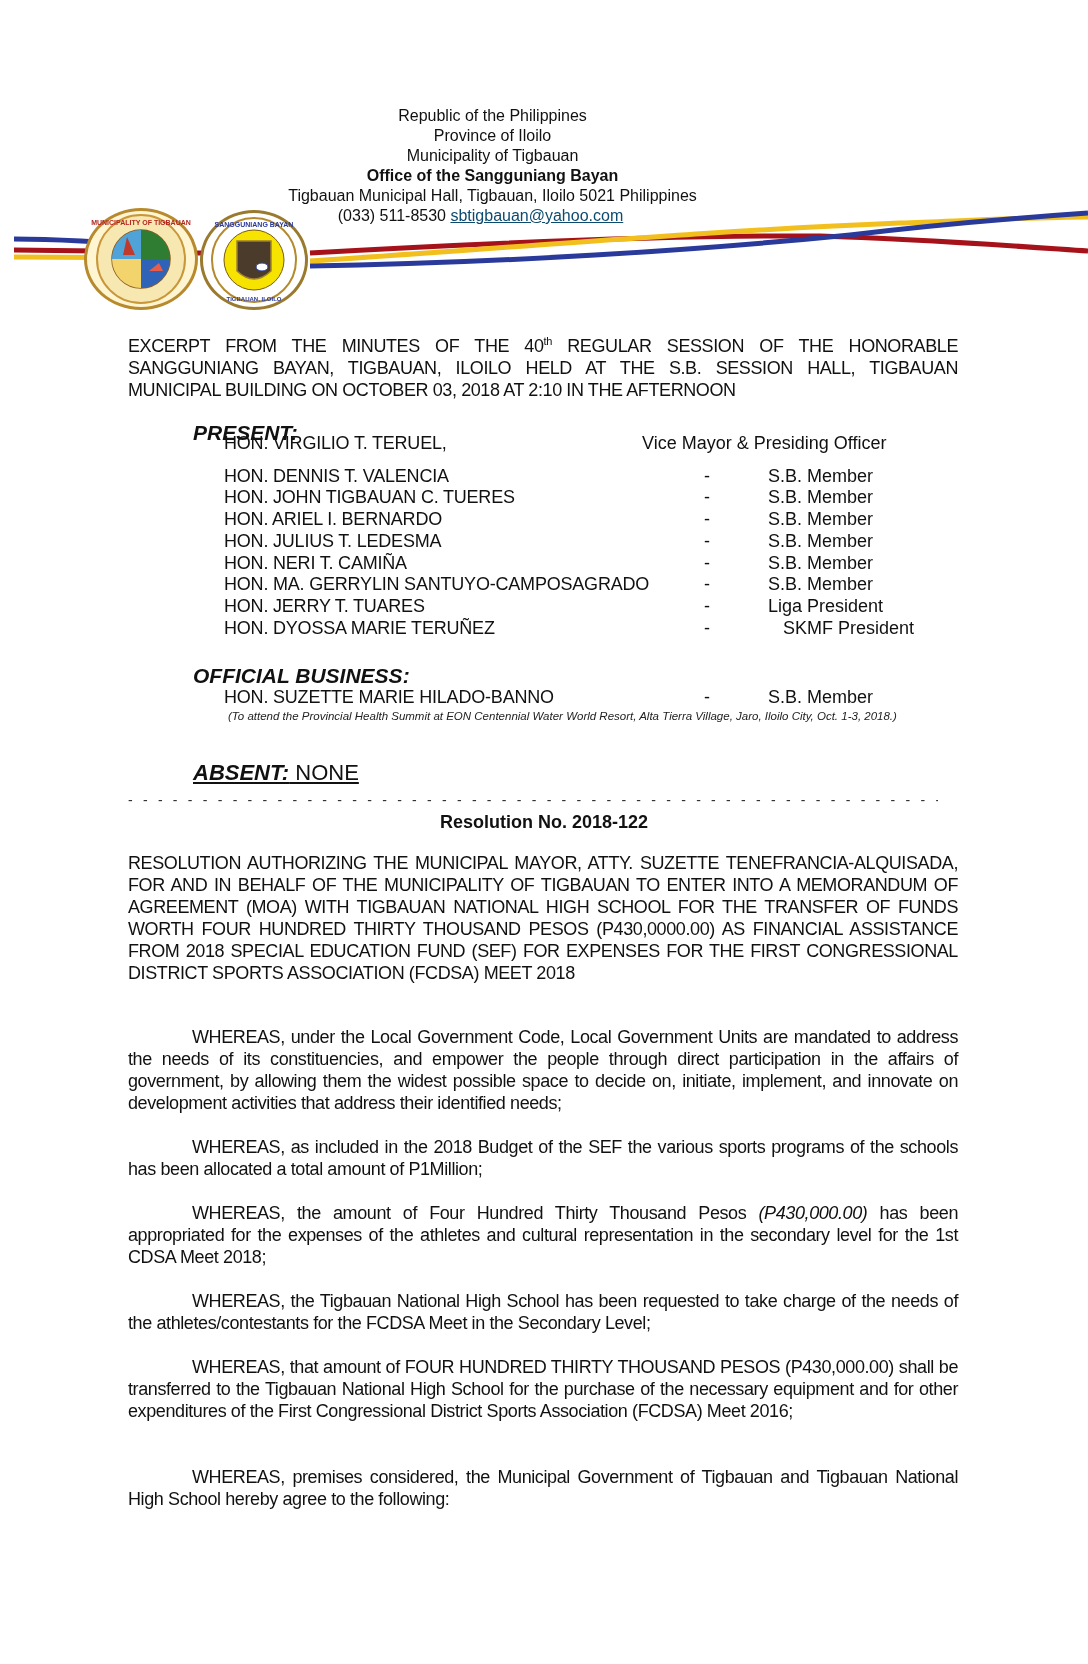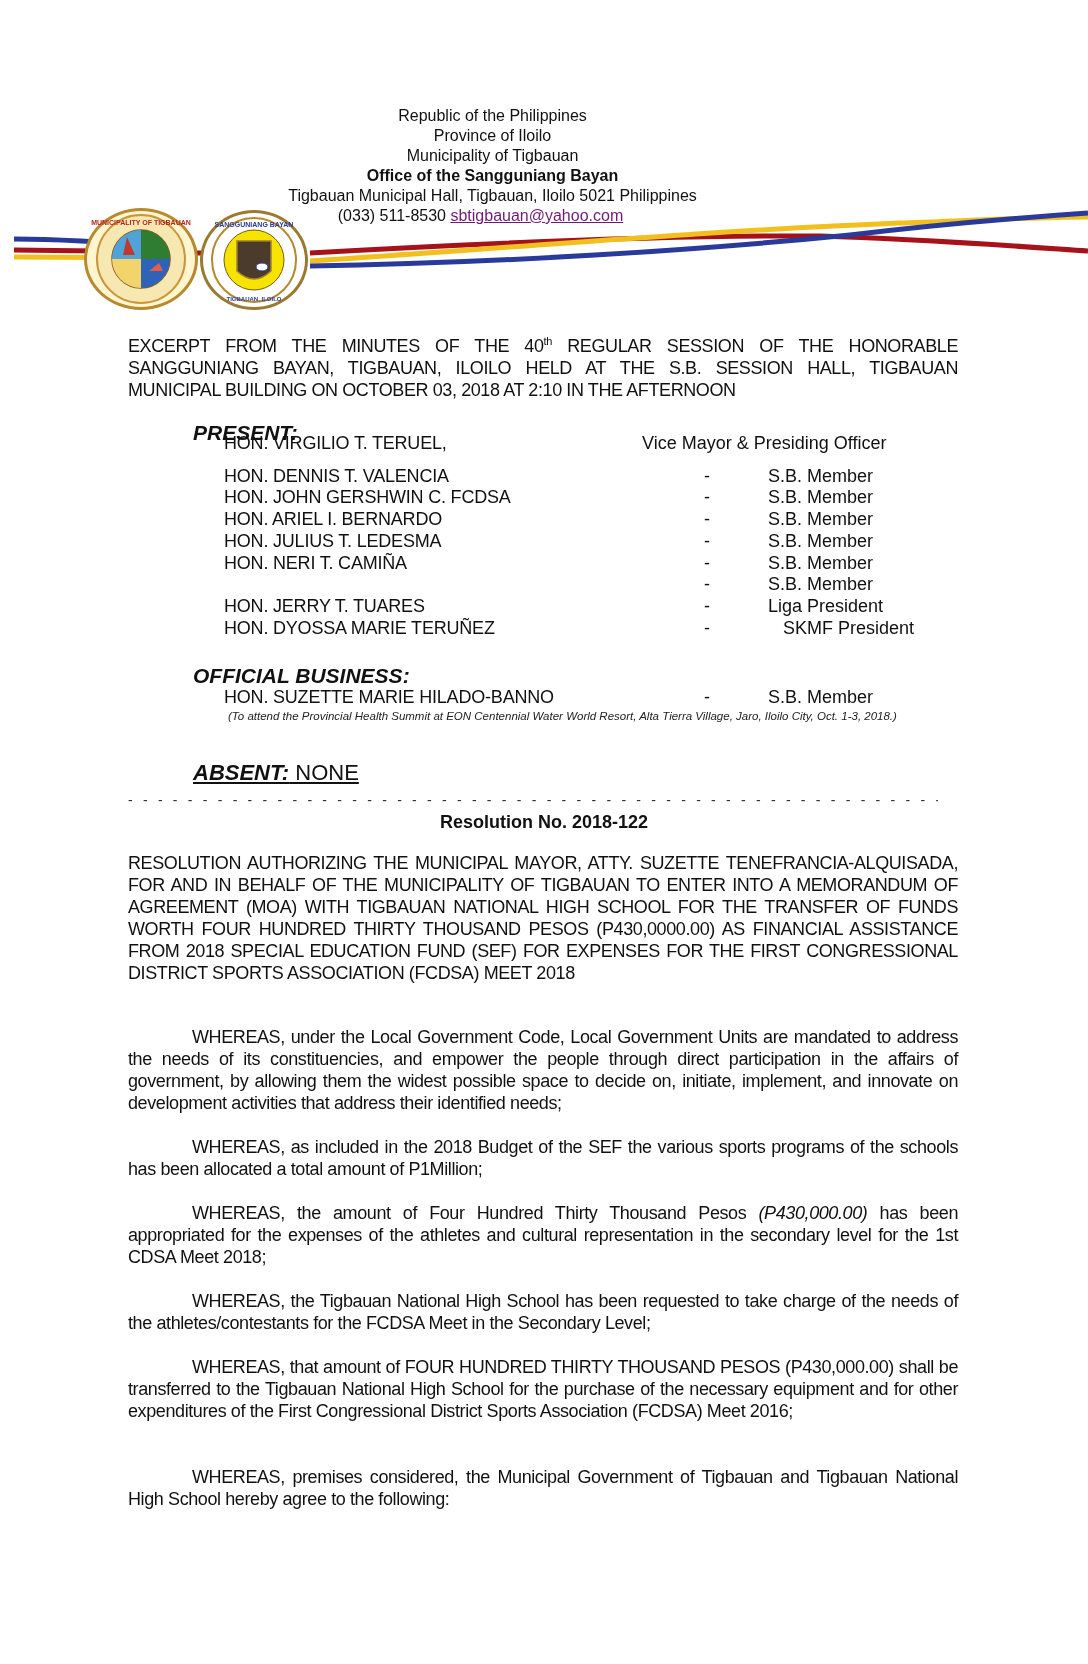--- a/index.html
+++ b/index.html
@@ -3,21 +3,21 @@
   <meta charset="utf-8">
   <style>
     html, body { margin: 0; padding: 0; background: #ffffff; }
     body { width: 1088px; height: 1664px; position: relative; overflow: hidden;
            font-family: "Liberation Sans", sans-serif; color: #111; }
     .abs { position: absolute; }
 
     
     .lh { position: absolute; left: 0; width: 985px; text-align: center; font-size: 16px; line-height: 20px; }
     .lh.bold { font-weight: bold; }
-    .lh a { color: #701a75; text-decoration: underline; }
+    .lh a { color: #0c4a6e; text-decoration: underline; }
 
     .ribbons { position: absolute; left: 0; top: 195px; width: 1088px; height: 90px; }
 
     .seal { position: absolute; border-radius: 50%; }
     .block { position: absolute; left: 128px; width: 830px; font-size: 18px; line-height: 22px; }
     .justify { text-align: justify; text-align-last: left; }
     .cond { letter-spacing: -0.4px; }
     .indent { text-indent: 64px; }
 
     .sec-label { position: absolute; left: 193px; font-weight: bold; font-style: italic; font-size: 21px; }
@@ -92,40 +92,41 @@
       <span class="att-name">HON. VIRGILIO T. TERUEL,</span>
       <span class="att-dash"></span>
       <span class="att-pos" style="left: 418px;">Vice Mayor &amp; Presiding Officer</span>
     </div>
     <div class="att-row" style="top: 464.7px;">
       <span class="att-name">HON. DENNIS T. VALENCIA</span>
       <span class="att-dash">-</span>
       <span class="att-pos">S.B. Member</span>
     </div>
     <div class="att-row" style="top: 486.4px;">
-      <span class="att-name">HON. JOHN GERSHWIN C. FCDSA</span>
+      <span class="att-name">HON. JOHN TIGBAUAN C. TUERES</span>
       <span class="att-dash">-</span>
       <span class="att-pos">S.B. Member</span>
     </div>
     <div class="att-row" style="top: 508.1px;">
       <span class="att-name">HON. ARIEL I. BERNARDO</span>
       <span class="att-dash">-</span>
       <span class="att-pos">S.B. Member</span>
     </div>
     <div class="att-row" style="top: 529.8px;">
       <span class="att-name">HON. JULIUS T. LEDESMA</span>
       <span class="att-dash">-</span>
       <span class="att-pos">S.B. Member</span>
     </div>
     <div class="att-row" style="top: 551.5px;">
       <span class="att-name">HON. NERI T. CAMIÑA</span>
       <span class="att-dash">-</span>
       <span class="att-pos">S.B. Member</span>
     </div>
     <div class="att-row" style="top: 573.2px;">
+      <span class="att-name">HON. MA. GERRYLIN SANTUYO-CAMPOSAGRADO</span>
       <span class="att-dash">-</span>
       <span class="att-pos">S.B. Member</span>
     </div>
     <div class="att-row" style="top: 594.9px;">
       <span class="att-name">HON. JERRY T. TUARES</span>
       <span class="att-dash">-</span>
       <span class="att-pos">Liga President</span>
     </div>
     <div class="att-row" style="top: 616.6px;">
       <span class="att-name">HON. DYOSSA MARIE TERUÑEZ</span>

